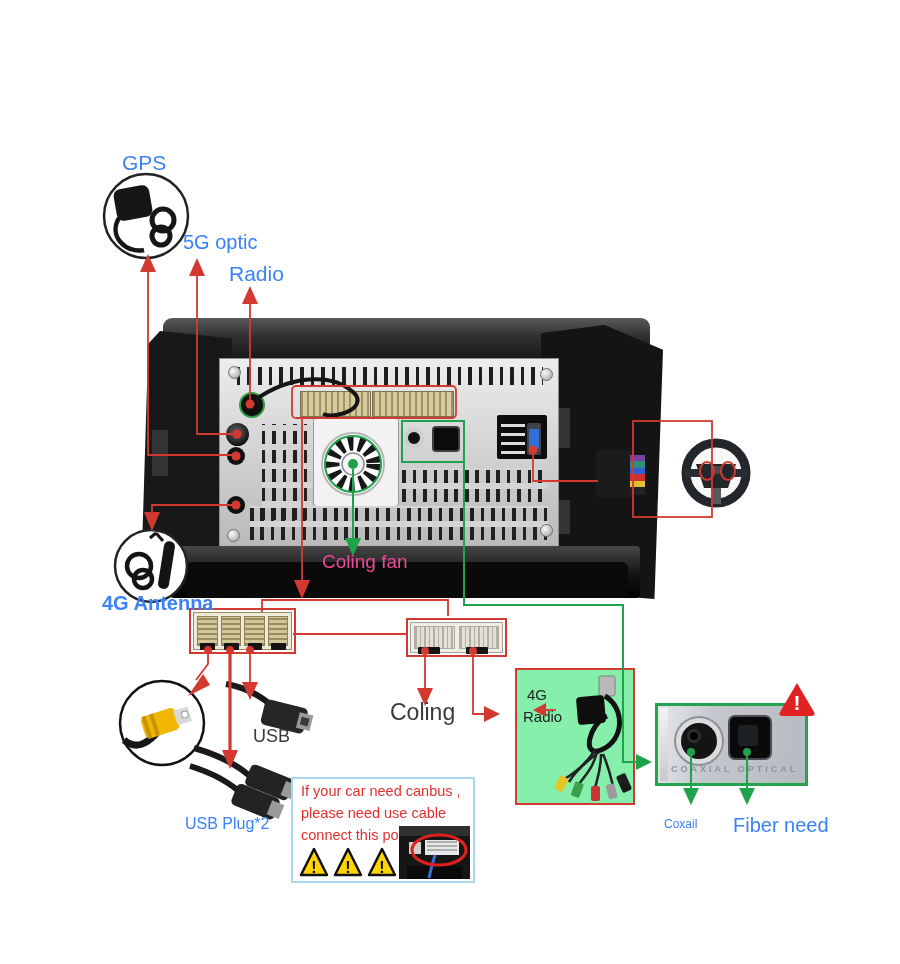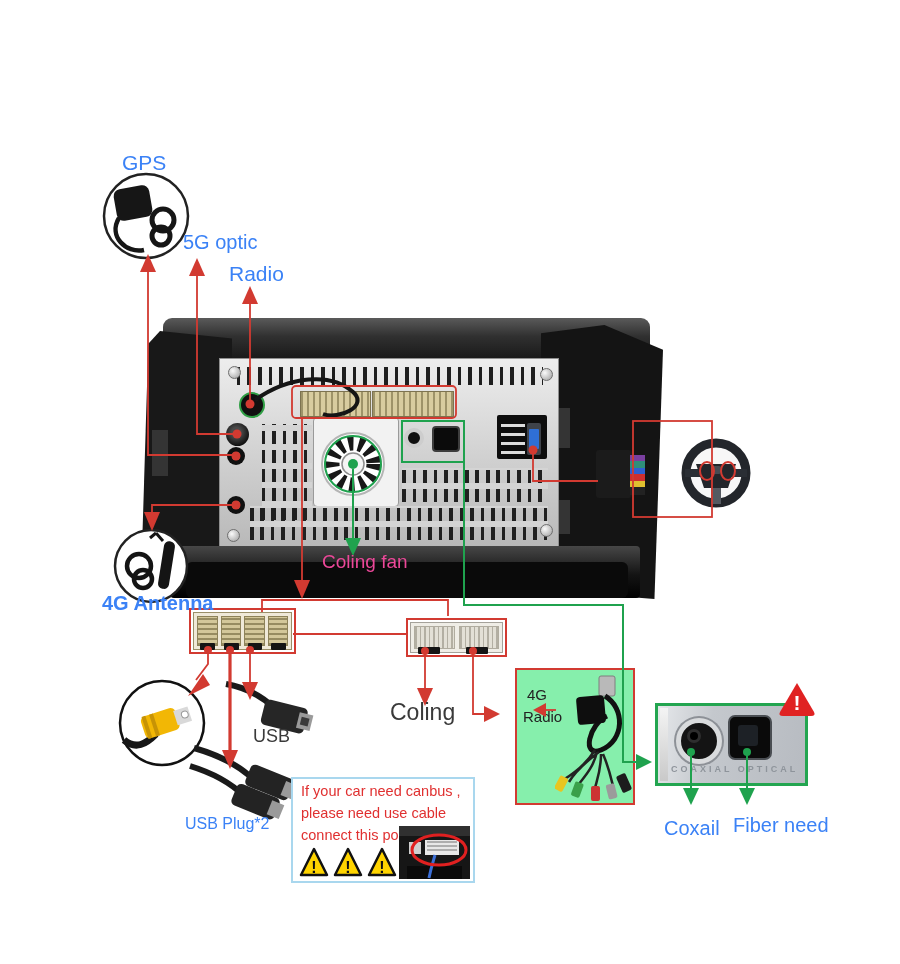--- a/index.html
+++ b/index.html
@@ -326,16 +326,16 @@
   </svg>
 
   <div class="lbl" style="left:122px;top:151px;font-size:21px;">GPS</div>
   <div class="lbl" style="left:183px;top:231px;font-size:20px;">5G optic</div>
   <div class="lbl" style="left:229px;top:262px;font-size:21px;">Radio</div>
   <div class="lbl" style="left:102px;top:592px;font-size:20px;font-weight:bold;">4G Antenna</div>
   <div class="lbl green" style="left:322px;top:551px;font-size:19px;">Coling fan</div>
   <div class="lbl" style="left:390px;top:699px;font-size:23px;color:#3a3a3a;">Coling</div>
   <div class="lbl" style="left:253px;top:726px;font-size:18px;color:#3a3a3a;">USB</div>
   <div class="lbl" style="left:185px;top:815px;font-size:16px;">USB Plug*2</div>
-  <div class="lbl" style="left:664px;top:817px;font-size:20px;">Coxail</div>
+  <div class="lbl" style="left:664px;top:817px;font-size:12px;">Coxail</div>
   <div class="lbl" style="left:733px;top:814px;font-size:20px;">Fiber need</div>
 
 </div>
 
 </body></html>

